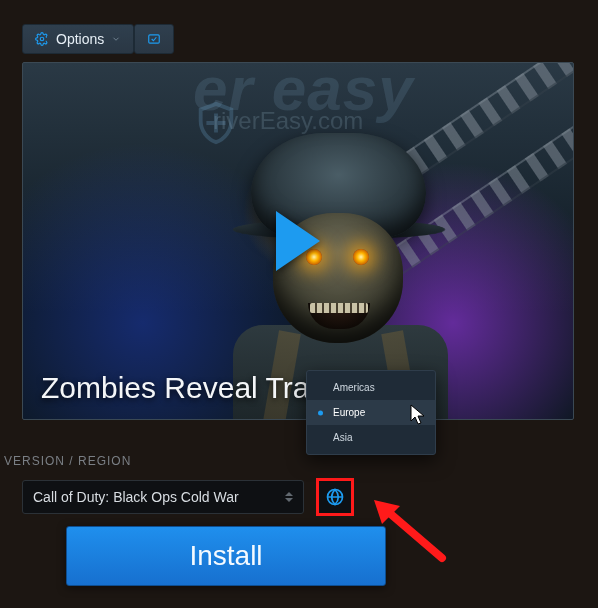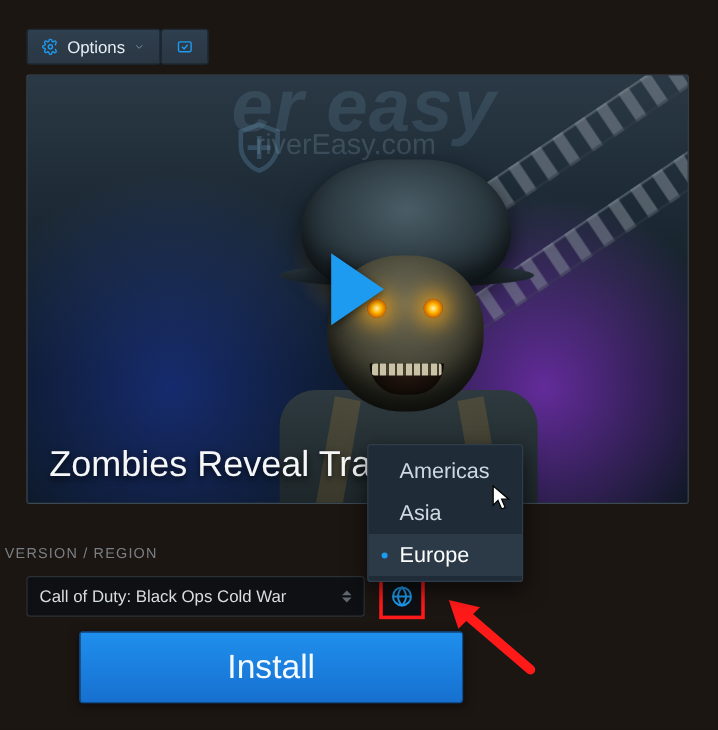--- a/index.html
+++ b/index.html
@@ -182,21 +182,21 @@
     width:130px;
     background:#1f2b37;
     border:1px solid #2f3d4b;
     border-radius:3px;
     box-shadow:0 6px 18px rgba(0,0,0,.6);
     z-index:10;
     padding:4px 0;
   }
   .region-item {
     padding:7px 14px 7px 26px;
-    font-size:18px; color:#cfd8e0;
+    font-size:10px; color:#cfd8e0;
     position:relative; cursor:pointer;
   }
   .region-item.selected {
     background:#2c3a48; color:#fff;
   }
   .region-item.selected::before {
     content:""; position:absolute; left:11px; top:50%; transform:translateY(-50%);
     width:5px; height:5px; background:#1d9bf0; border-radius:50%;
   }
   .cursor {
@@ -252,22 +252,22 @@
     <div class="mouth"></div>
       <div class="teeth"></div>
   </div>
 
   <div class="play"></div>
   <div class="card-title">Zombies Reveal Traile</div>
 </div>
 
 <div class="region-menu">
   <div class="region-item">Americas</div>
+  <div class="region-item selected">Europe</div>
   <div class="region-item">Asia</div>
-  <div class="region-item selected">Europe</div>
 </div>
 <svg class="cursor" viewBox="0 0 16 22">
     <path d="M1 1l0 16 4-4 3 7 3-1-3-7 6 0z" fill="#fff" stroke="#000" stroke-width="1"></path>
   </svg>
 
 <div class="section-label">VERSION / REGION</div>
 
 <div class="version-row">
   <div class="version-select">
     <span>Call of Duty: Black Ops Cold War</span>

